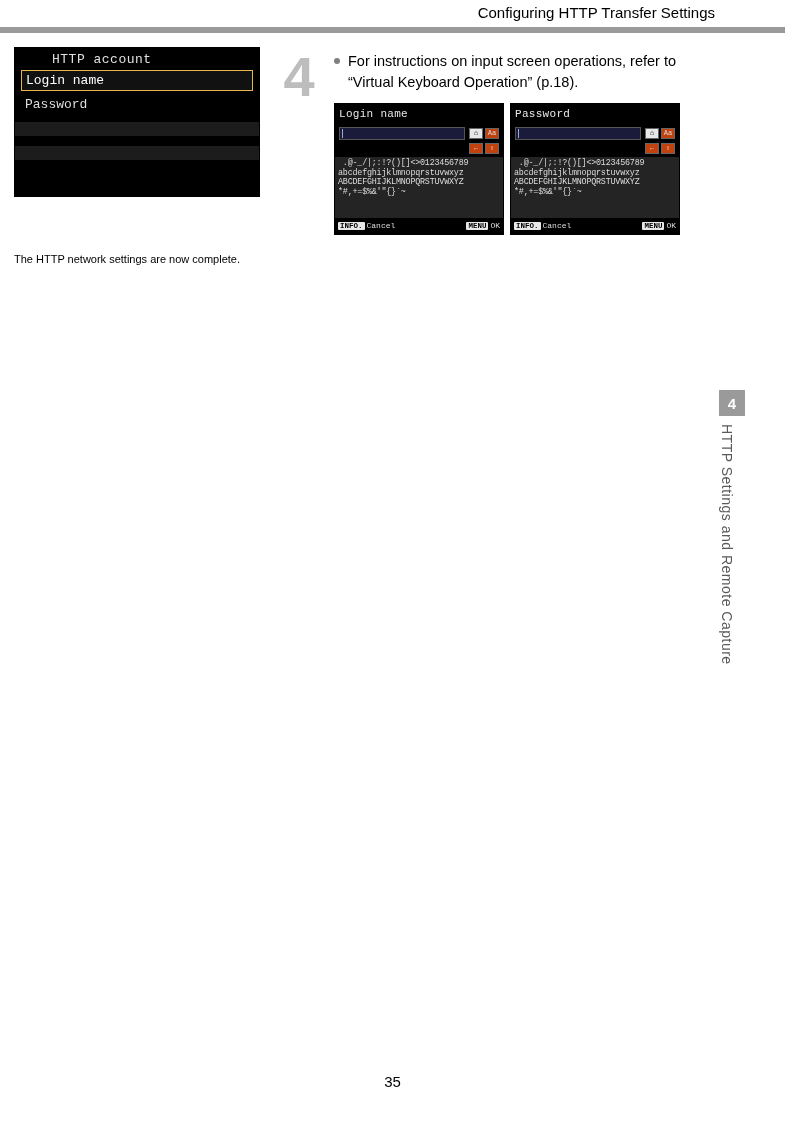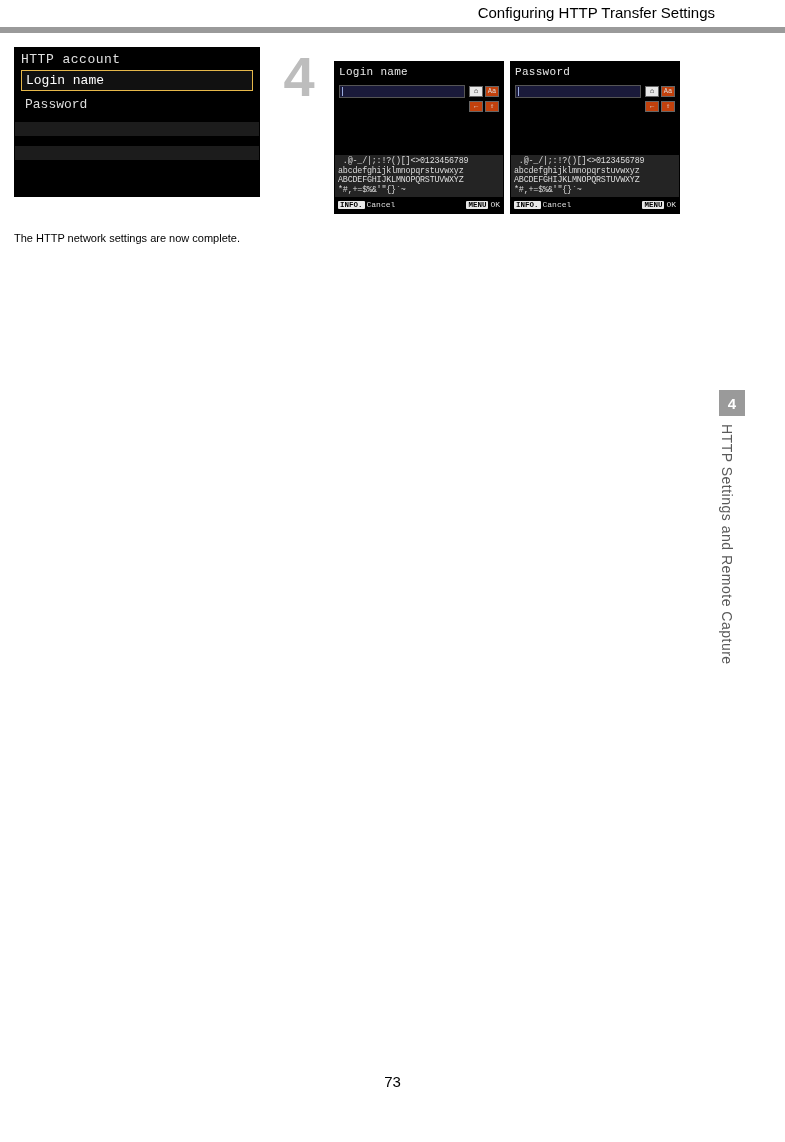--- a/index.html
+++ b/index.html
@@ -4,21 +4,21 @@
 <style>
   * { box-sizing: border-box; margin: 0; padding: 0; }
   html, body { width: 785px; height: 1142px; background: #fff; font-family: Arial, Helvetica, sans-serif; color: #000; position: relative; }
   .page { width: 785px; height: 1104px; position: relative; padding: 0; }
   .header-title { text-align: right; font-size: 15px; padding: 4px 70px 6px 0; }
   .header-rule { height: 6px; background: #9a9a9a; margin: 0 0 0 0; width: 100%; }
   .content { position: relative; padding: 14px 60px 0 14px; }
   .row1 { display: flex; align-items: flex-start; gap: 12px; }
   
   .menu-shot { width: 246px; height: 150px; background: #000; border: 1px solid #000; font-family: "Courier New", monospace; font-size: 13px; color: #ccc; overflow: hidden; }
-  .menu-title { padding: 4px 6px 3px 6px; color: #e0e0e0; letter-spacing: 0.5px; font-size: 13px; }
+  .menu-title { padding: 4px 6px 3px 6px; color: #e0e0e0; letter-spacing: 0.5px; font-size: 13px; margin-left: 31px; }
   .menu-item { margin: 0 6px 4px 6px; padding: 2px 4px; color: #ddd; font-size: 13px; }
   .menu-item.selected { border: 1px solid #e6b84a; color: #fff; background: #111; }
   .menu-strip { height: 14px; background: #1c1c1c; margin: 8px 0 0 0; }
   .menu-strip.s2 { margin-top: 10px; }
   
   .step-num { font-size: 56px; font-weight: 700; color: #bdbdbd; line-height: 1; padding: 2px 2px 0 6px; width: 50px; text-align: center; }
   
   .bullets { flex: 1; font-size: 14.5px; line-height: 1.45; padding-top: 4px; }
   .bullets ul { list-style: none; padding: 0; }
   .bullets li { position: relative; padding-left: 14px; margin-bottom: 4px; }
@@ -27,21 +27,21 @@
   
   .kb-row { display: flex; gap: 6px; margin-top: 10px; margin-left: 0; }
   .kb-shot { width: 170px; background: #000; font-family: "Courier New", monospace; color: #ddd; font-size: 9px; border: 1px solid #000; }
   .kb-title { font-size: 11px; color: #e8e8e8; padding: 3px 4px 2px 4px; letter-spacing: 0.3px; }
   .kb-input-row { display: flex; align-items: center; padding: 2px 4px 3px 4px; gap: 4px; }
   .kb-input { flex: 1; height: 13px; background: #1a1a3a; border: 1px solid #555; position: relative; }
   .kb-cursor { position: absolute; left: 2px; top: 1px; width: 1px; height: 9px; background: #9ad; }
   .kb-icons { display: flex; gap: 2px; }
   .kb-ibox { width: 14px; height: 11px; background: #c2410c; border: 1px solid #666; font-size: 7px; text-align: center; line-height: 9px; color: #ddd; }
   .kb-ibox.white { background: #e8e8e8; color: #000; }
-  .kb-chars { background: #242424; padding: 2px 3px 1px 3px; line-height: 1.15; font-size: 8.4px; letter-spacing: -0.2px; word-break: break-all; margin-top: 40px; }
+  .kb-chars { background: #242424; padding: 2px 3px 20px 3px; line-height: 1.15; font-size: 8.4px; letter-spacing: -0.2px; word-break: break-all; }
   .kb-chars .row { white-space: pre; }
   .kb-sel { color: #6aa0ff; }
   .kb-footer { display: flex; justify-content: space-between; align-items: center; padding: 2px 3px 3px 3px; font-size: 8px; gap: 28px; }
   .kb-tag { background: #e8e8e8; color: #000; padding: 0 2px; font-weight: 700; font-size: 7.5px; margin-right: 2px; border-radius: 1px; }
   
   .complete { font-size: 11px; margin: 18px 0 0 0; }
   
   .side-tab { position: absolute; right: 40px; top: 390px; width: 26px; }
   .side-tab-box { width: 26px; height: 26px; background: #9a9a9a; color: #fff; font-weight: 700; font-size: 15px; display: flex; align-items: center; justify-content: center; }
   .side-tab-text { writing-mode: vertical-rl; font-size: 14px; color: #5a5a5a; margin-top: 8px; letter-spacing: 0.5px; height: 280px; }
@@ -63,20 +63,21 @@
       <div class="menu-item selected">Login name</div>
       <div class="menu-item">Password</div>
       <div class="menu-strip"></div>
       <div class="menu-strip s2"></div>
     </div>
 
     <div class="step-num">4</div>
 
     <div class="bullets">
       <ul>
+        <li>For instructions on input screen operations, refer to “Virtual Keyboard Operation” (p.18).</li>
       </ul>
 
       <div class="kb-row">
 
         <div class="kb-shot">
           <div class="kb-title">Login name</div>
           <div class="kb-input-row">
             <div class="kb-input">
                   <div class="kb-cursor"></div>
                 </div>
@@ -138,15 +139,15 @@
   </div>
 
   <div class="complete">The HTTP network settings are now complete.</div>
 </div>
 
 <div class="side-tab">
   <div class="side-tab-box">4</div>
   <div class="side-tab-text">HTTP Settings and Remote Capture</div>
 </div>
 
-<div class="page-num">73</div>
+<div class="page-num">35</div>
 
 </div>
 
 </body></html>

